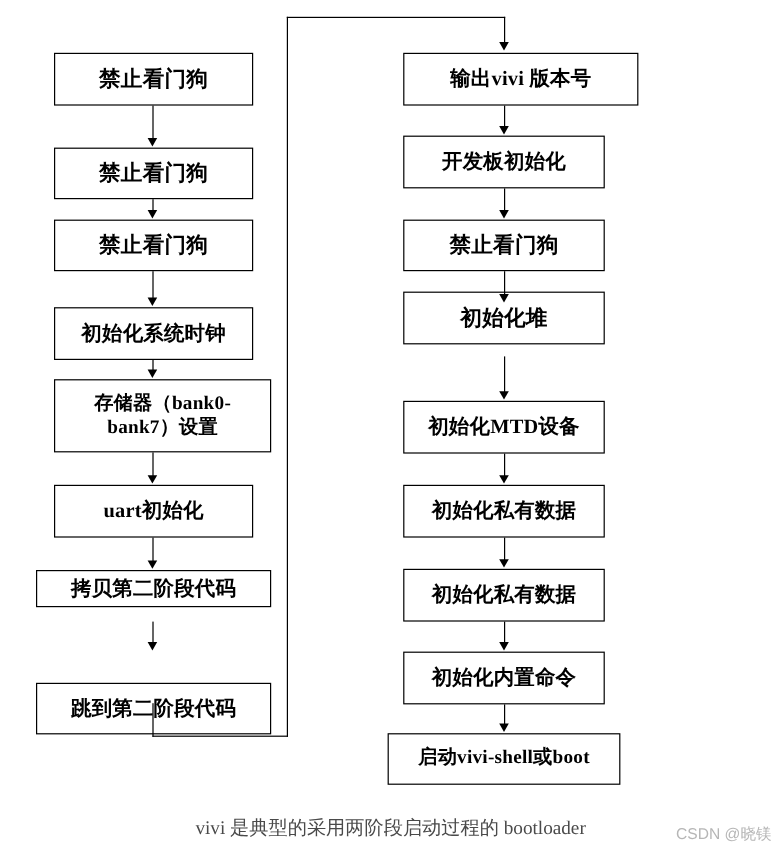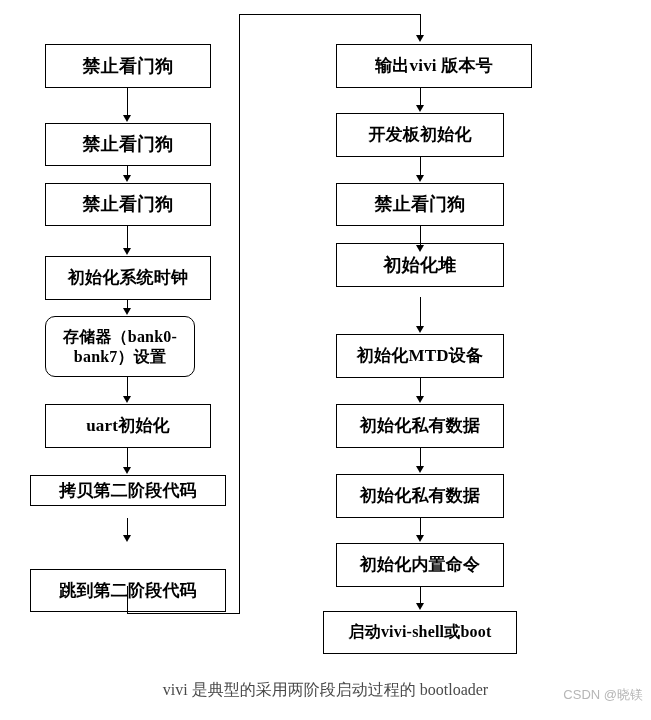--- a/index.html
+++ b/index.html
@@ -87,21 +87,21 @@
 <div id="canvas">
 
   <div class="node" style="left:45px; top:44px; width:166px; height:44px; font-size:18px;">禁止看门狗</div>
 
   <div class="node" style="left:45px; top:123px; width:166px; height:43px; font-size:18px;">禁止看门狗</div>
 
   <div class="node" style="left:45px; top:183px; width:166px; height:43px; font-size:18px;">禁止看门狗</div>
 
   <div class="node" style="left:45px; top:256px; width:166px; height:44px; font-size:17px;">初始化系统时钟</div>
 
-  <div class="node two-line" style="left:45px; top:316px; width:150px; height:61px; font-size:16px; padding:0 6px;border-radius:10px;">存储器（bank0-bank7）设置</div>
+  <div class="node two-line" style="left:45px; top:316px; width:181px; height:61px; font-size:16px; padding:0 6px;">存储器（bank0-bank7）设置</div>
 
   <div class="node" style="left:45px; top:404px; width:166px; height:44px; font-size:17px;">uart初始化</div>
 
   <div class="node" style="left:30px; top:475px; width:196px; height:31px; font-size:17px;">拷贝第二阶段代码</div>
 
   <div class="node" style="left:30px; top:569px; width:196px; height:43px; font-size:17px;">跳到第二阶段代码</div>
 
   <div class="arrow-v" style="left:127px; top:88px; height:28px;"></div>
   <div class="arrow-head" style="left:123px; top:115px;"></div>
 

